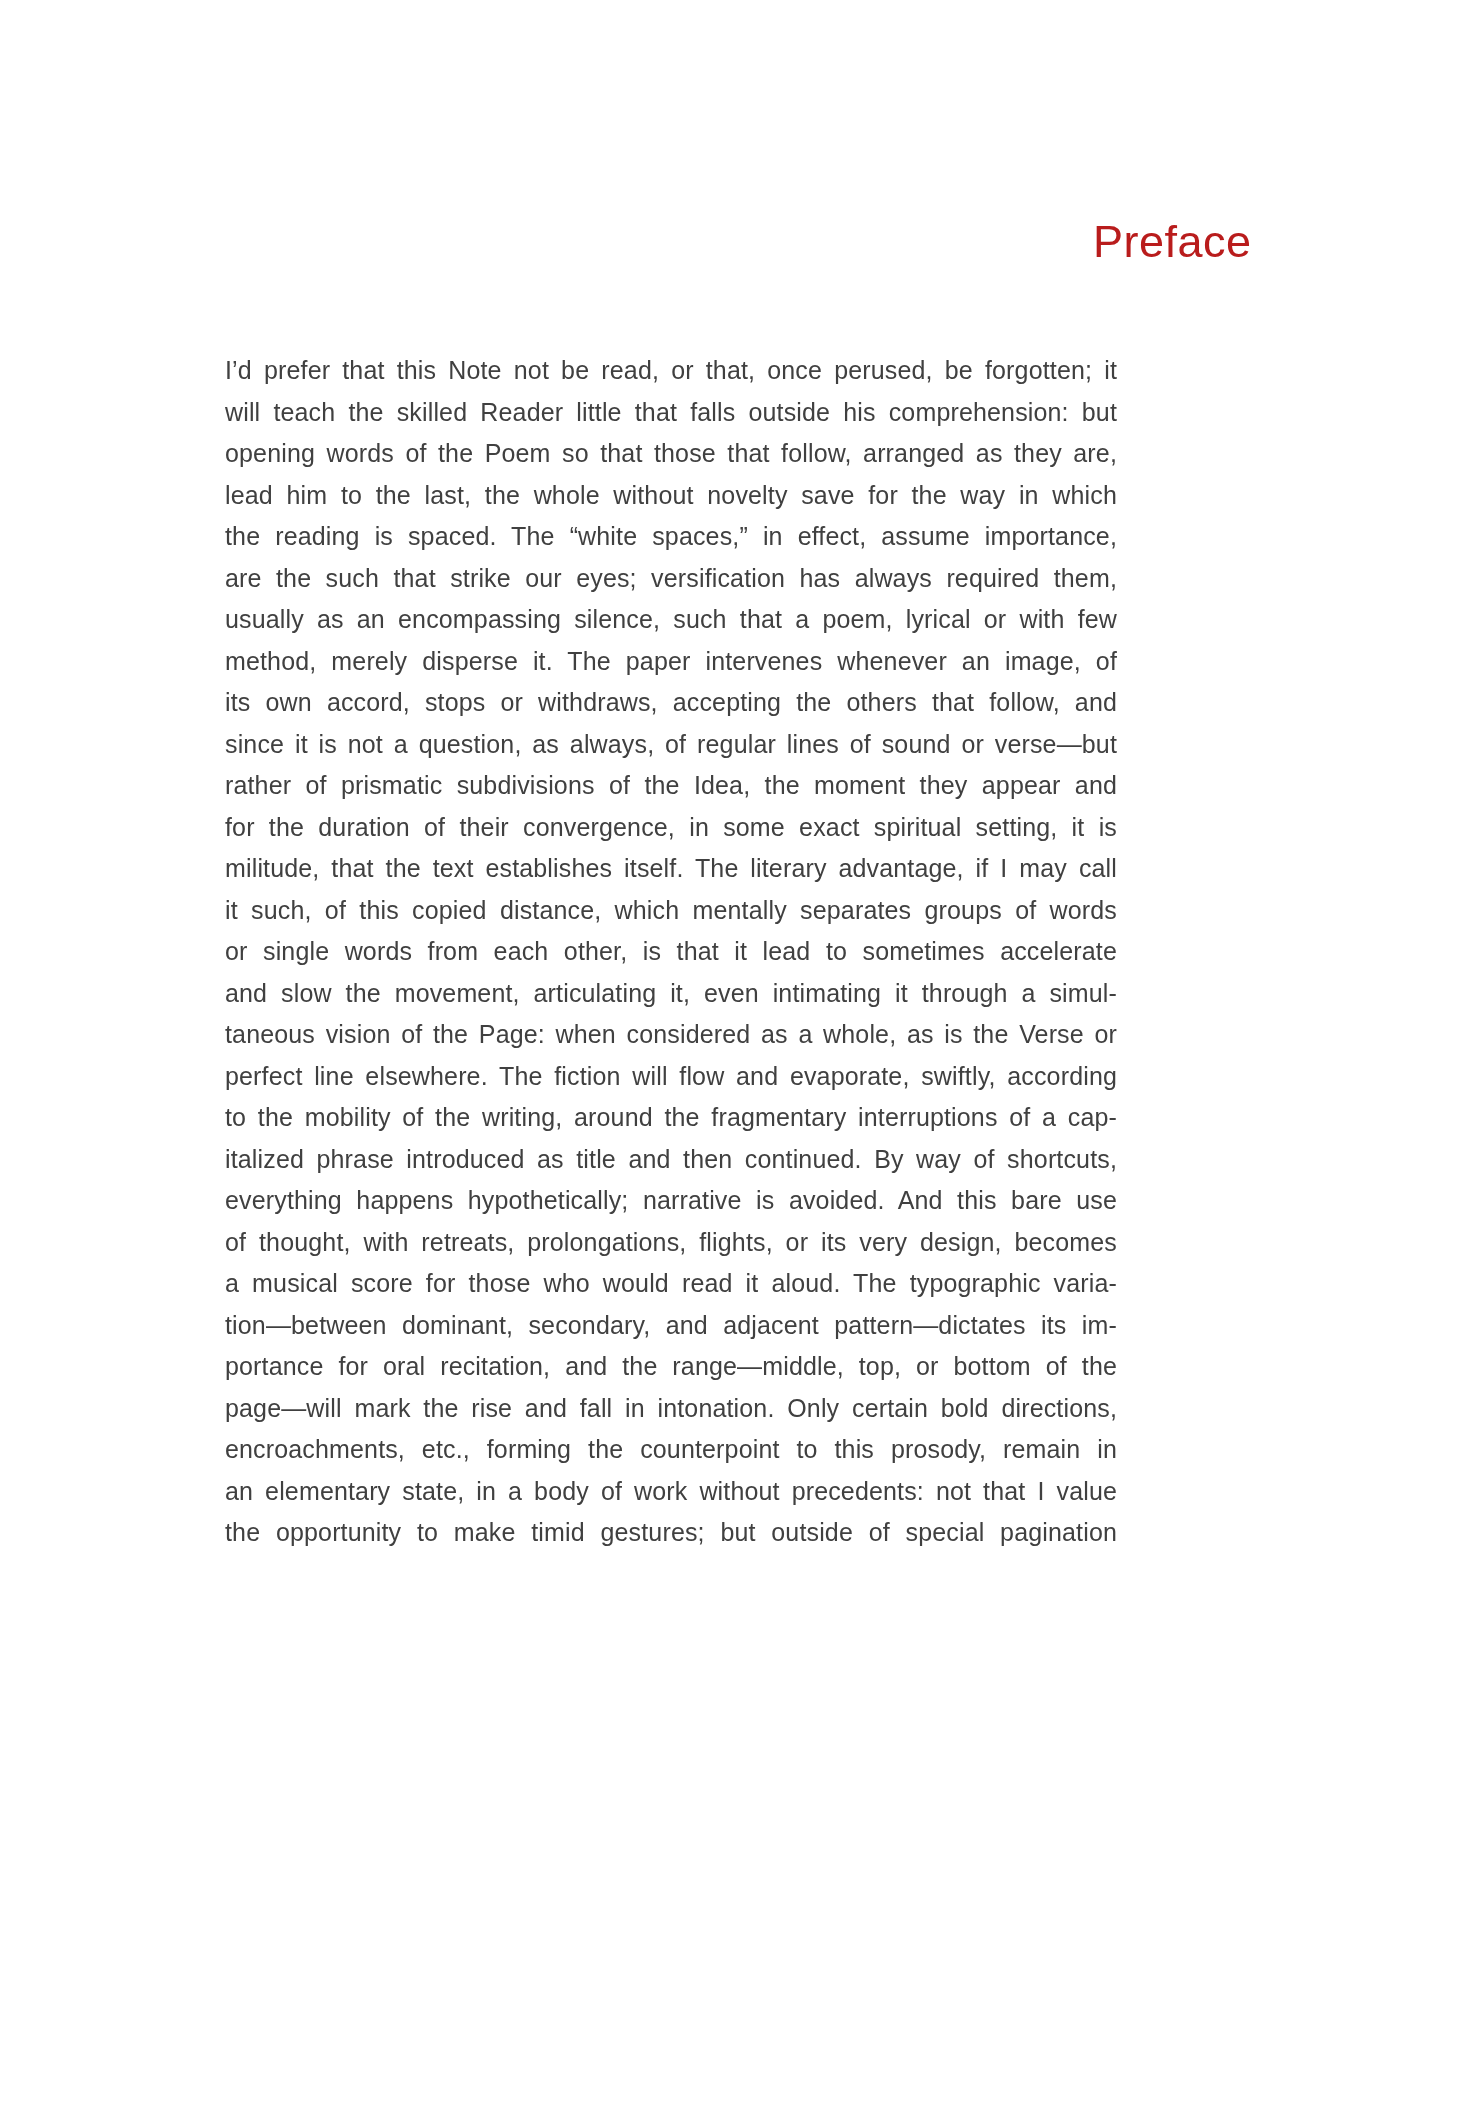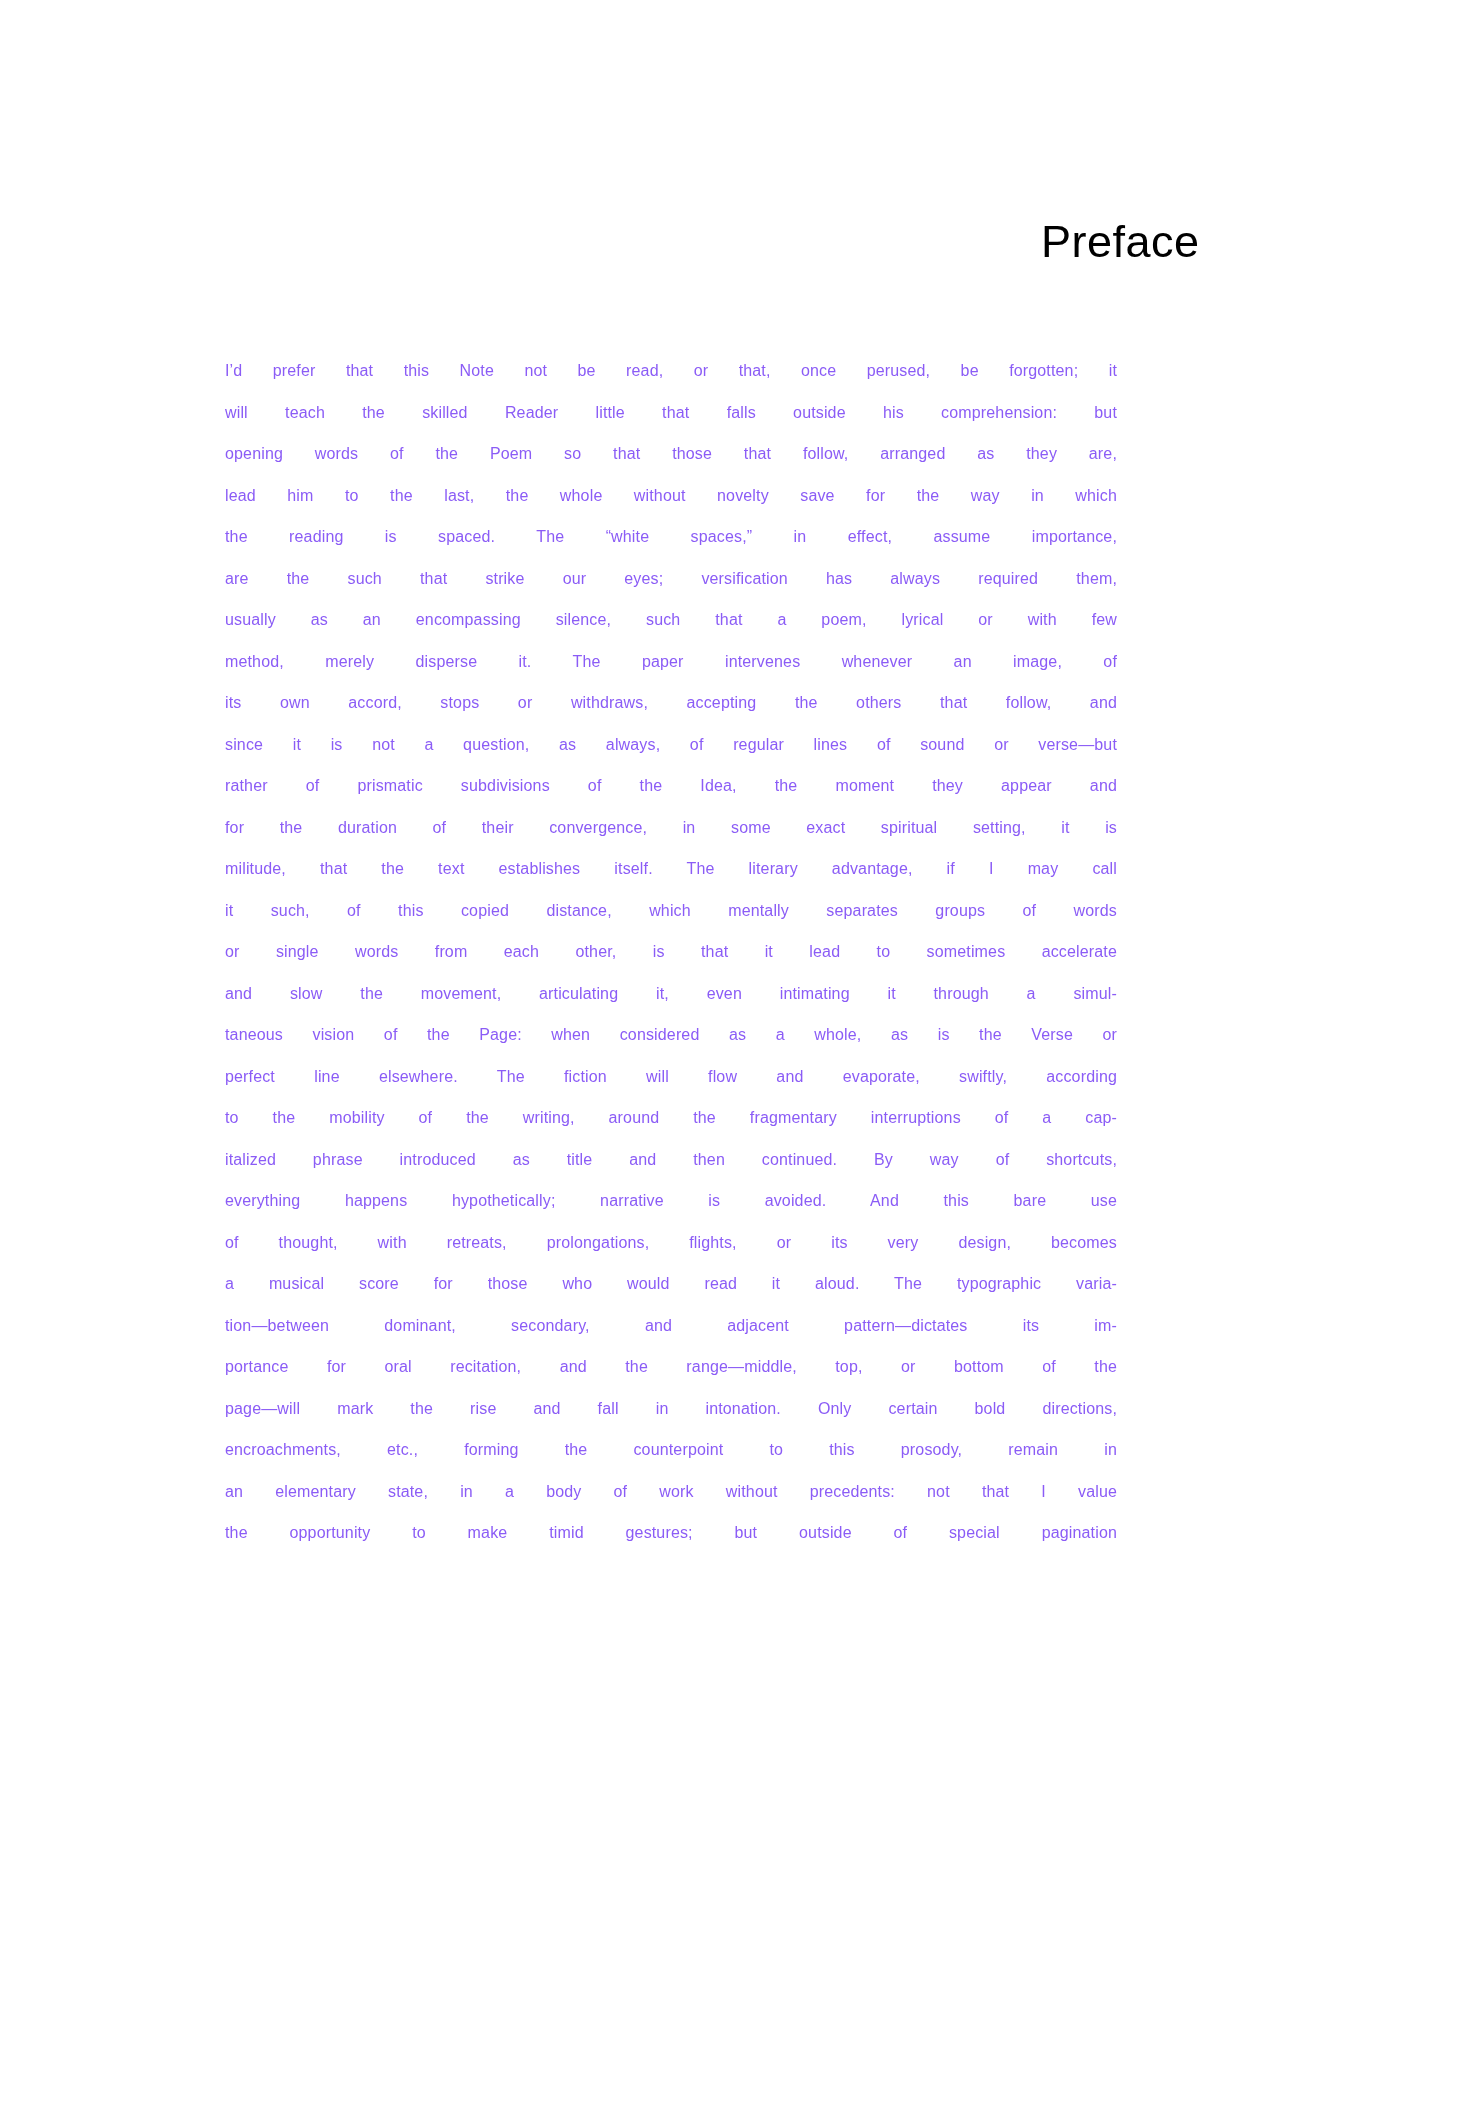--- a/index.html
+++ b/index.html
@@ -12,39 +12,39 @@
     width: 1475px;
     height: 2126px;
     background: #ffffff;
     overflow: hidden;
     font-family: "Liberation Sans", sans-serif;
     color: #231f20;
   }
   #title {
     position: absolute;
     top: 219px;
-    left: 1041px;
+    left: 1093px;
     font-size: 45px;
     font-weight: 300;
     line-height: 45px;
     letter-spacing: 0.5px;
-    color: #000000;
+    color: #b91c1c;
     white-space: nowrap;
   }
   #para {
     position: absolute;
     top: 350px;
     left: 225px;
     width: 892px;
   }
   .line {
-    font-size: 16px;
+    font-size: 25px;
     line-height: 41.5px;
     letter-spacing: 0.15px;
-    color: #8b5cf6;
+    color: #404040;
     text-align: justify;
     text-align-last: justify;
     text-justify: inter-word;
     white-space: normal;
     hyphens: none;
     overflow: hidden;
     height: 41.5px;
   }
 </style>
 </head>

